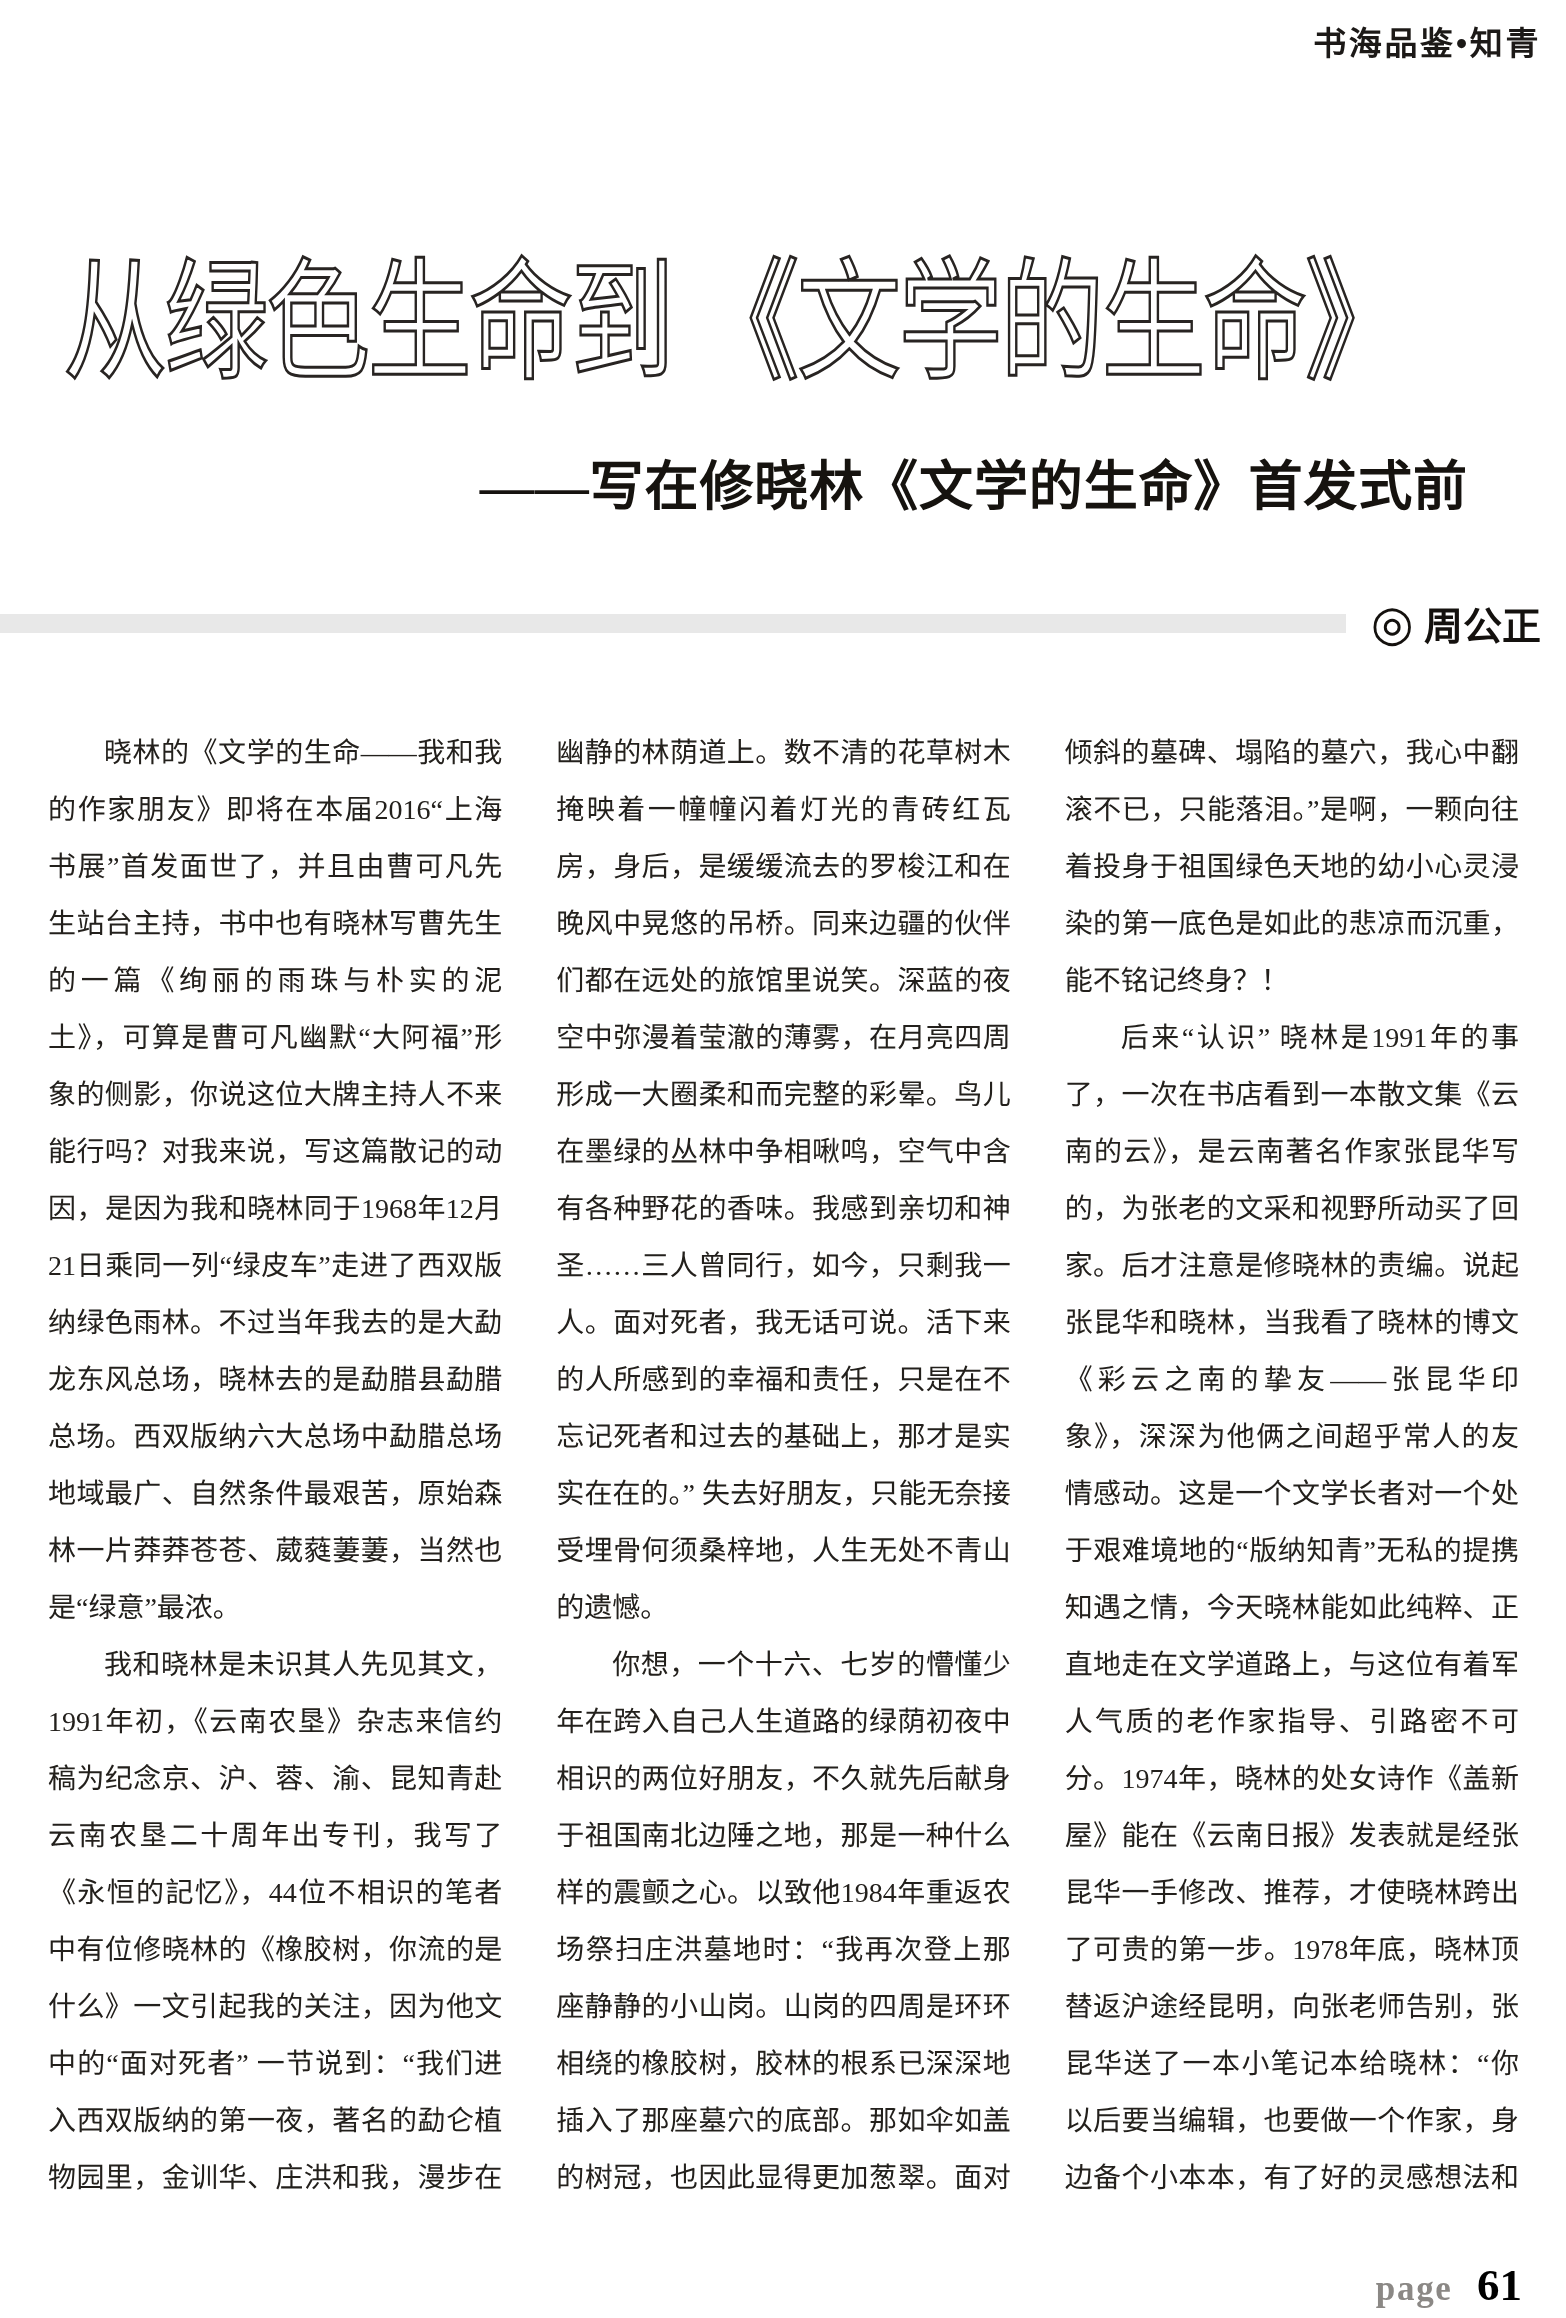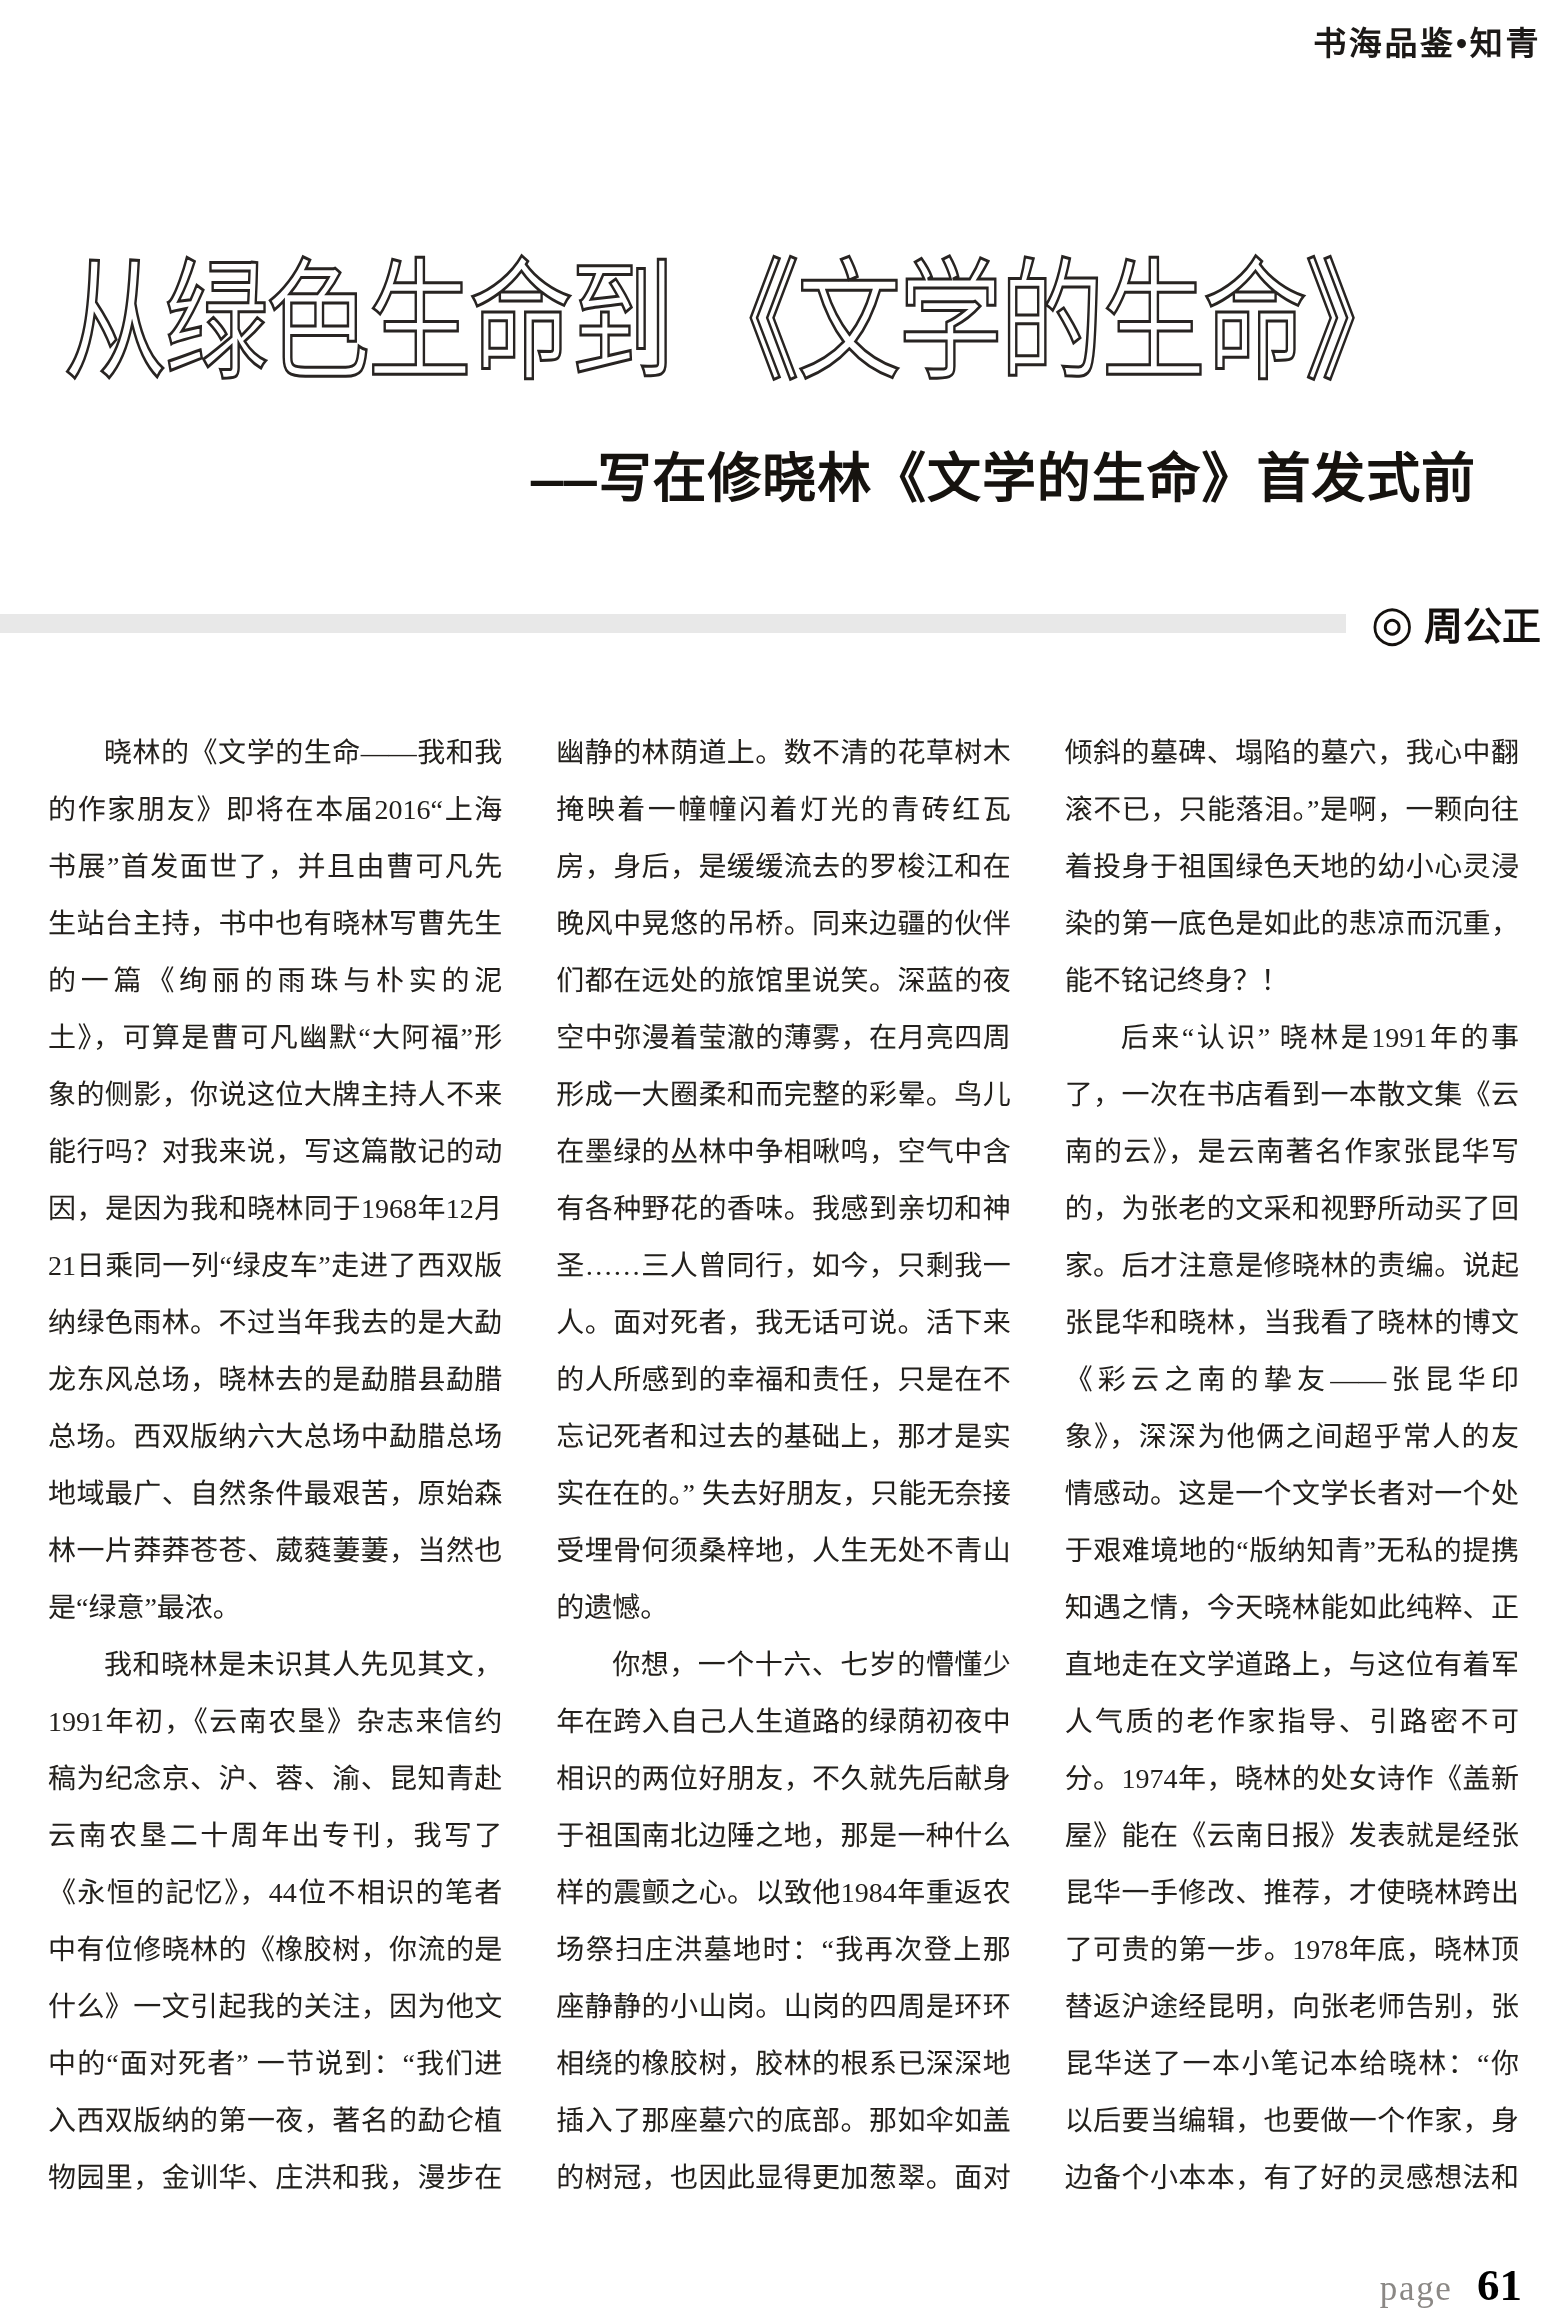--- a/index.html
+++ b/index.html
@@ -20,23 +20,23 @@
   .title{
     position:absolute;top:251px;left:63px;margin:0;
     font-size:132px;font-weight:400;line-height:1.1;
     white-space:nowrap;letter-spacing:-3.5px;
     color:#ffffff;
     -webkit-text-stroke:3px #282422;
     text-shadow:0 0 0.9px #3a3634;
     transform:scaleX(0.79);transform-origin:left center;
   }
   .subtitle{
-    position:absolute;top:426px;right:83px;margin:8px;
+    position:absolute;top:426px;right:83px;margin:16px;
     font-size:54px;font-weight:700;letter-spacing:0.9px;
-    color:#16130f;white-space:nowrap;font-family:Liberation Mono, monospace;
+    color:#16130f;white-space:nowrap;
   }
   .rule{
     position:absolute;top:614px;left:0;
     width:1346px;height:19px;background:#e8e8e8;
   }
   .author{
     position:absolute;top:595px;right:26px;
     display:flex;align-items:center;gap:10.4px;
     font-size:39px;font-weight:700;color:#14110e;white-space:nowrap;
   }
@@ -47,21 +47,21 @@
     column-count:3;column-gap:54px;column-fill:auto;
     font-size:28px;line-height:57px;
     text-align:justify;color:#23201c;
     overflow:hidden;
   }
   .columns p{margin:0;text-indent:2em;}
   .footer{
     position:absolute;top:2259px;right:45px;
     display:flex;align-items:baseline;gap:24.4px;white-space:nowrap;
   }
-  .footer .label{font-size:35px;color:#8b8885;letter-spacing:1.7px;}
+  .footer .label{font-size:35px;color:#8b8885;letter-spacing:1.7px;font-weight:bold;}
   .footer .num{font-size:45px;font-weight:700;color:#000000;}
 </style>
 </head>
 <body>
 
 <div class="sheet">
 
   <div class="header">书海品鉴•知青</div>
 
   <h1 class="title">从绿色生命到 《文学的生命》</h1>

